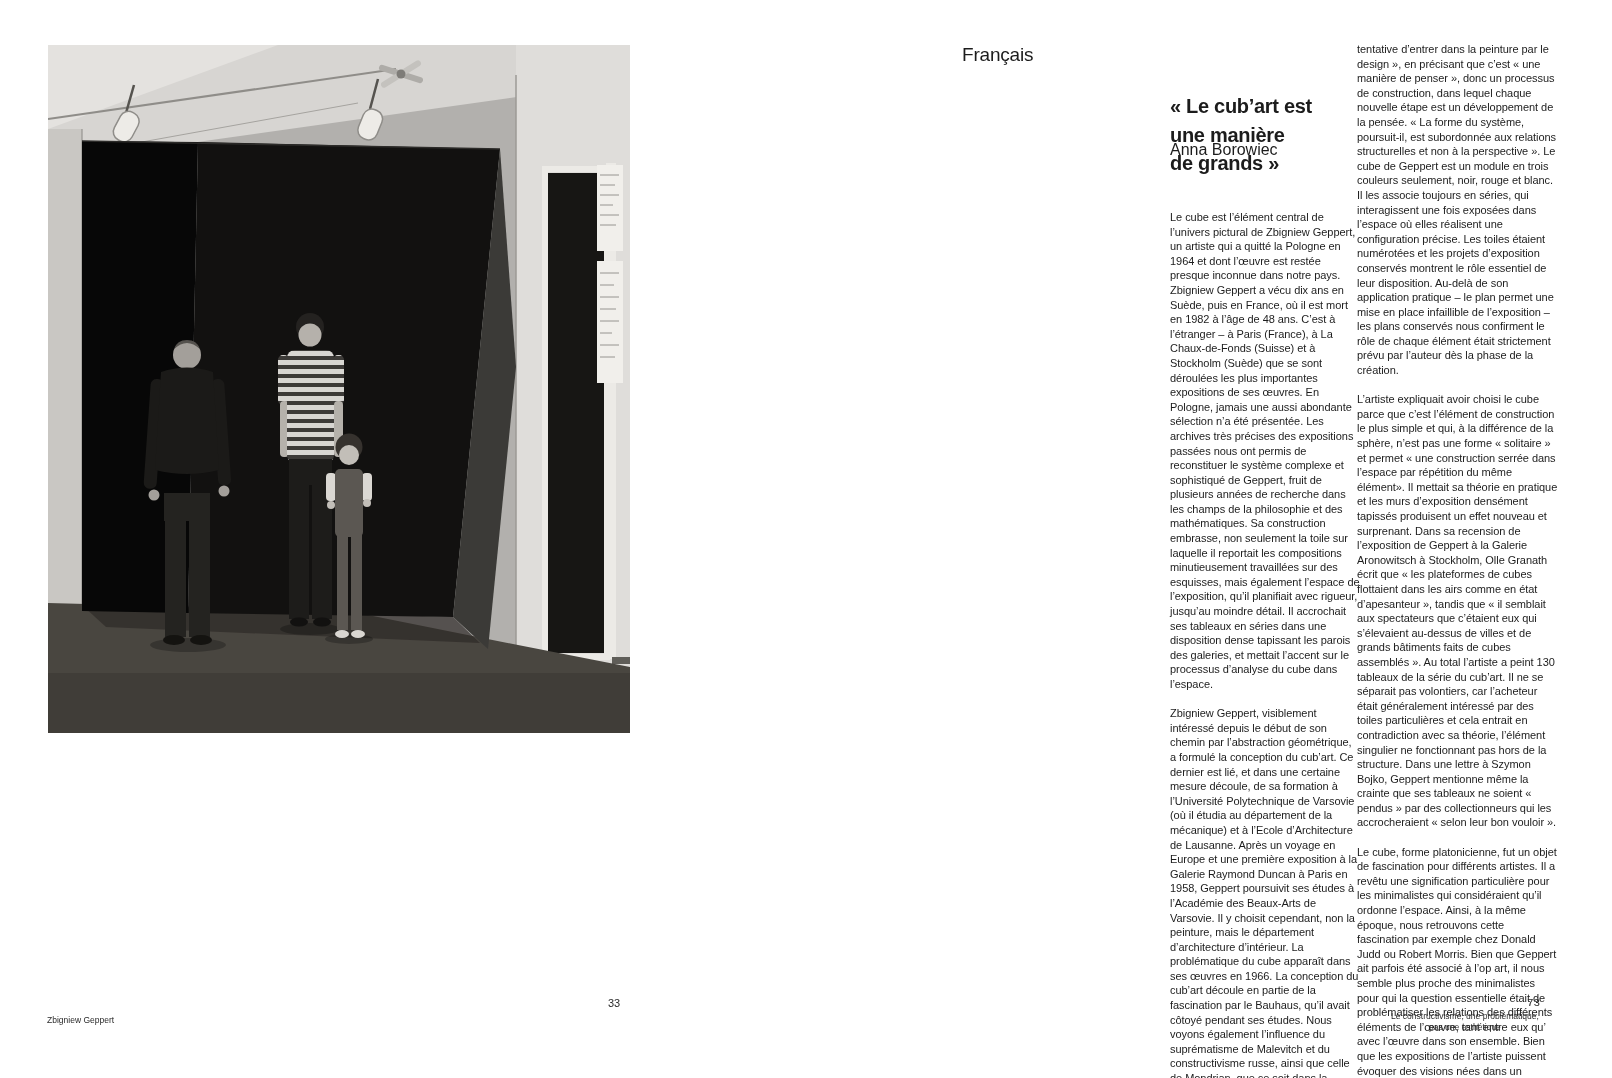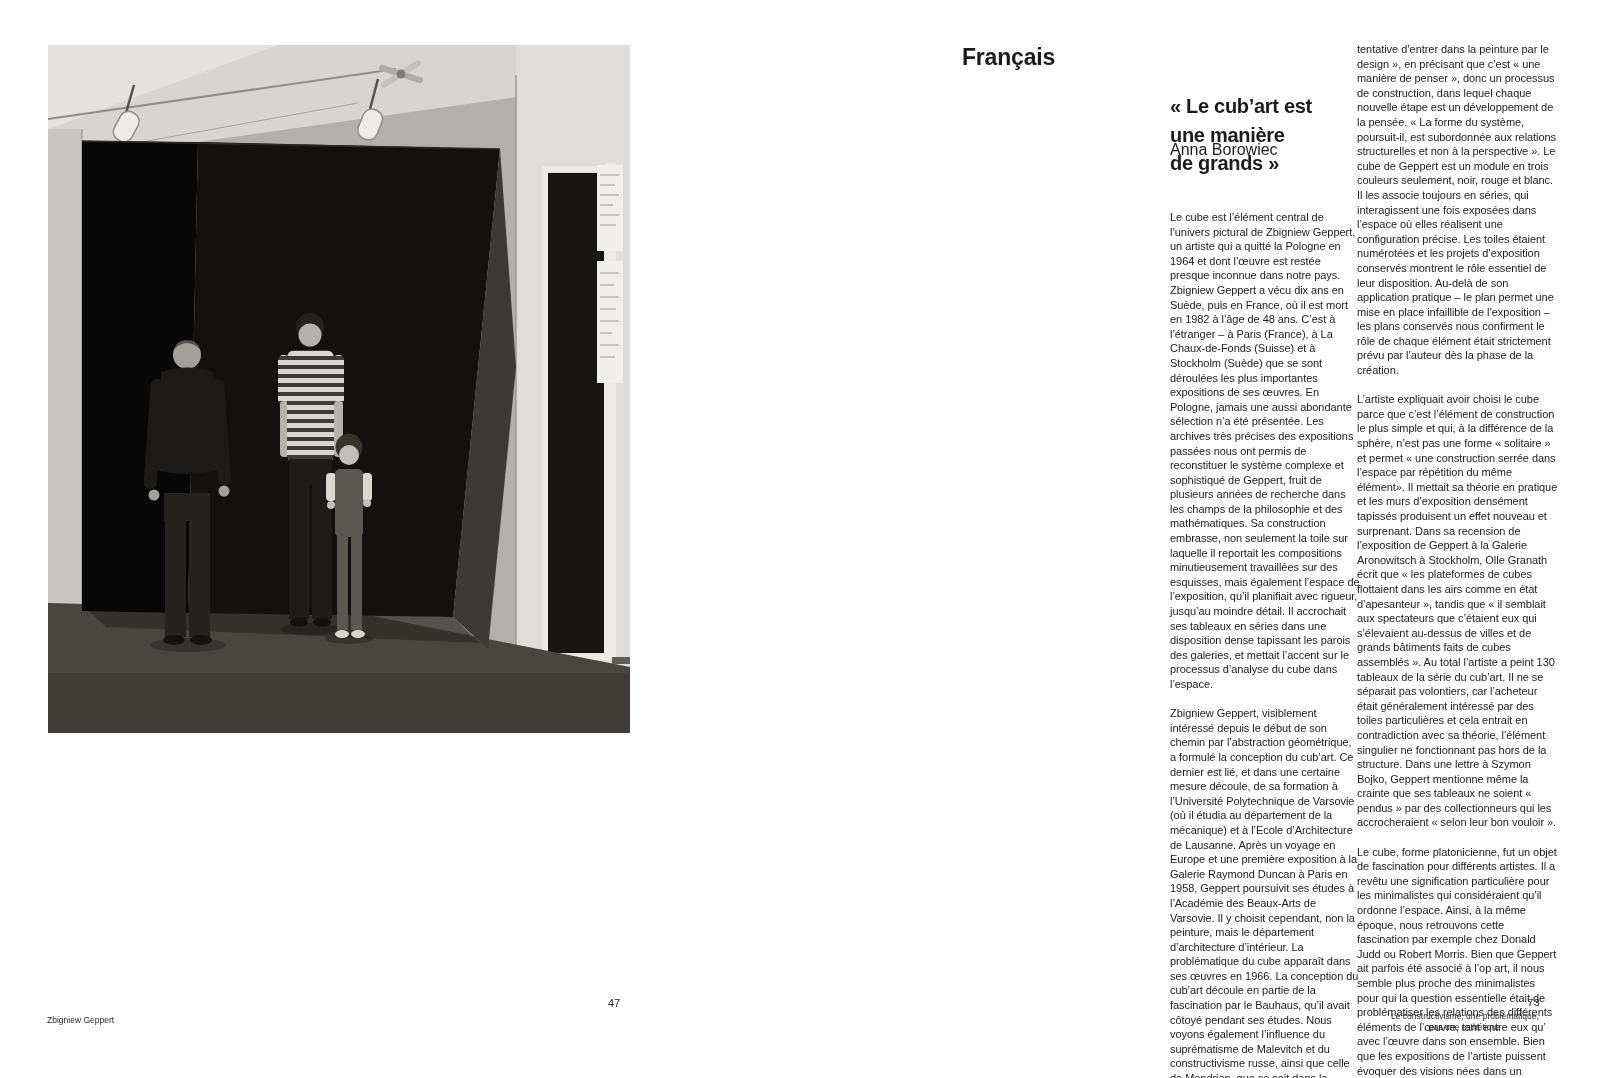--- a/index.html
+++ b/index.html
@@ -2,21 +2,21 @@
 <html><head>
 <meta charset="utf-8">
 <style>
   html,body{margin:0;padding:0;background:#ffffff;}
   .spread{
     position:relative;width:1612px;height:1078px;background:#ffffff;
     font-family:"Liberation Sans",sans-serif;color:#1c1c1c;overflow:hidden;
   }
   .photo-wrap{position:absolute;left:48px;top:45px;width:582px;height:688px;}
   .photo-wrap svg{display:block;width:582px;height:688px;}
-  .lang{position:absolute;left:962px;top:44px;font-size:23px;font-weight:700;letter-spacing:-0.2px;}
+  .lang{position:absolute;left:962px;top:44px;font-size:19px;font-weight:400;letter-spacing:-0.2px;}
   .title{position:absolute;left:1170px;top:44px;font-size:20px;font-weight:700;
          line-height:28.5px;letter-spacing:-0.3px;margin-top:48px;}
   .title span{display:block;}
   .author{position:absolute;left:1170px;top:141px;font-size:16px;}
   .col{position:absolute;font-size:11px;line-height:14.6px;letter-spacing:-0.05px;text-align:left;}
   .col p{margin:0 0 14.6px 0;}
   .col-1{left:1170px;top:210px;width:190px;}
   .col-2{left:1357px;top:42px;width:202px;}
   .foot{position:absolute;font-size:8.5px;line-height:10.5px;color:#2a2a2a;text-align:center;}
   .foot-left{left:47px;top:1015px;}
@@ -155,21 +155,21 @@
           <rect x="303" y="490" width="11" height="95" fill="#5b5752"></rect>
           <ellipse cx="294" cy="589" rx="7" ry="4" fill="#d9d6d1"></ellipse>
           <ellipse cx="310" cy="589" rx="7" ry="4" fill="#d9d6d1"></ellipse>
         </g>
       </svg>
     </div>
 
     <div class="foot foot-left">
       <span>Zbigniew Geppert</span>
     </div>
-    <div class="pagenum p72">47</div>
+    <div class="pagenum p72">33</div>
   </div>
 
   <div>
     <div class="lang">Français</div>
 
     <div class="title">
       <span>« Le cub’art est</span>
       <span>une manière</span>
       <span>de grands »</span>
     </div>

